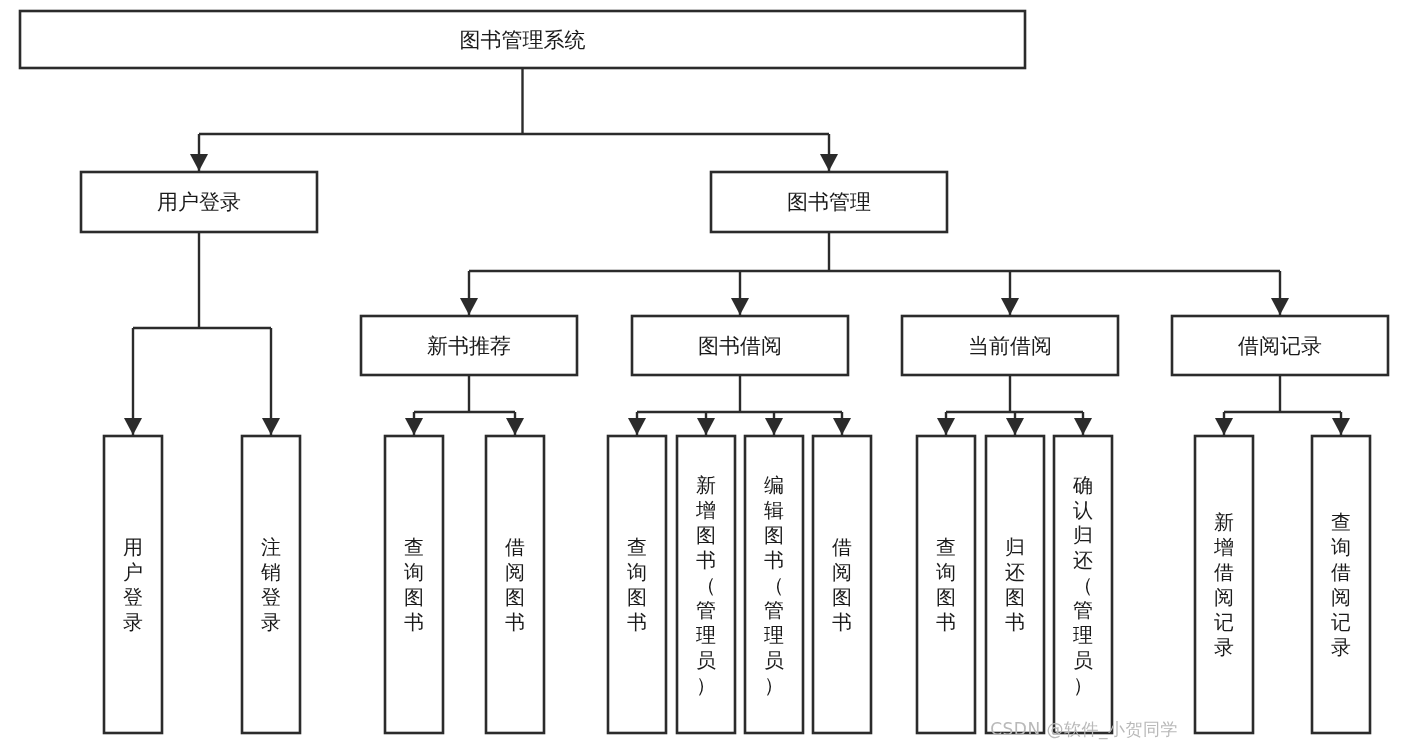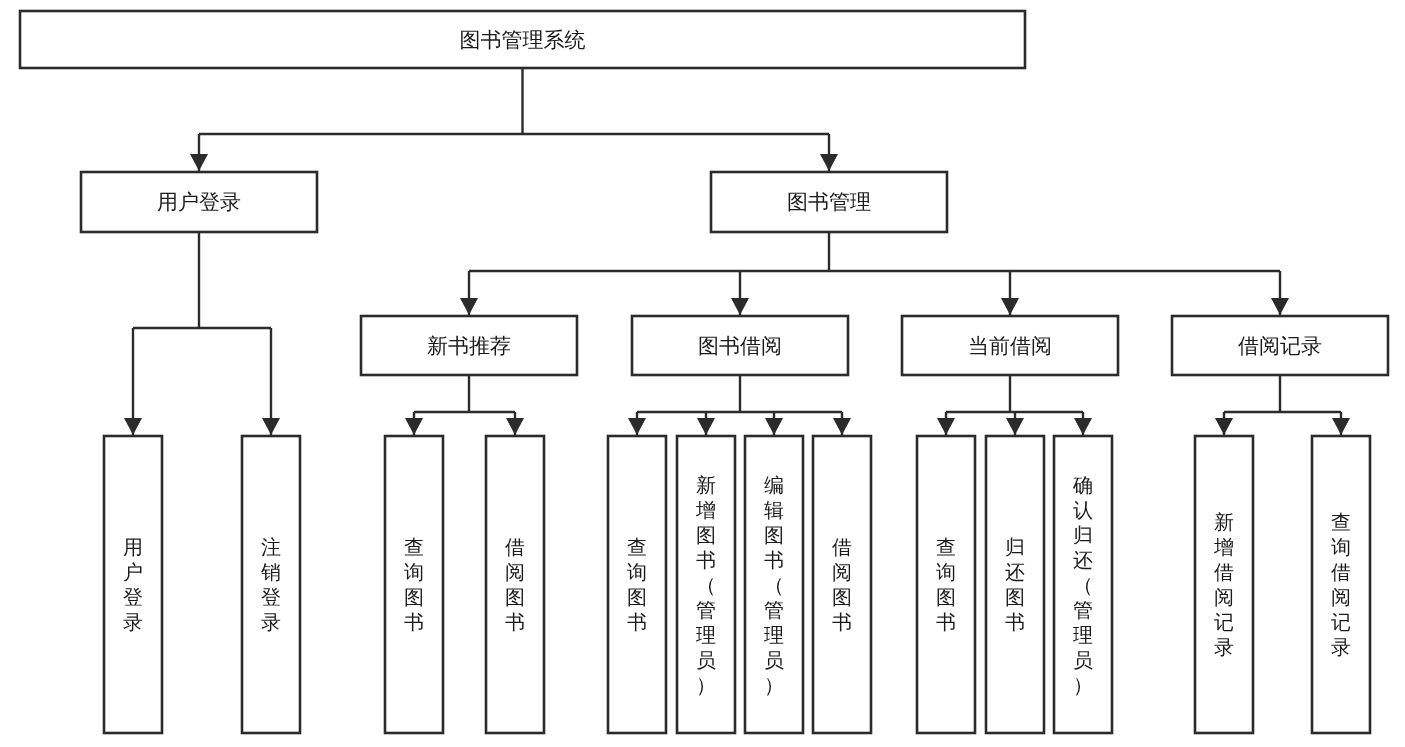--- a/index.html
+++ b/index.html
@@ -202,13 +202,14 @@
         <g>
           <rect x="1195" y="436" width="58" height="297" class="node-box"></rect>
           <text x="1224" y="529" class="node-label-v"><tspan x="1224" dy="0">新</tspan><tspan x="1224" dy="25">增</tspan><tspan x="1224" dy="25">借</tspan><tspan x="1224" dy="25">阅</tspan><tspan x="1224" dy="25">记</tspan><tspan x="1224" dy="25">录</tspan></text>
         </g>
         <g>
           <rect x="1312" y="436" width="58" height="297" class="node-box"></rect>
           <text x="1341" y="529" class="node-label-v"><tspan x="1341" dy="0">查</tspan><tspan x="1341" dy="25">询</tspan><tspan x="1341" dy="25">借</tspan><tspan x="1341" dy="25">阅</tspan><tspan x="1341" dy="25">记</tspan><tspan x="1341" dy="25">录</tspan></text>
         </g>
       </g>
   </svg>
+  <div class="watermark">CSDN @软件_小贺同学</div>
 </div>
 
 </body></html>

